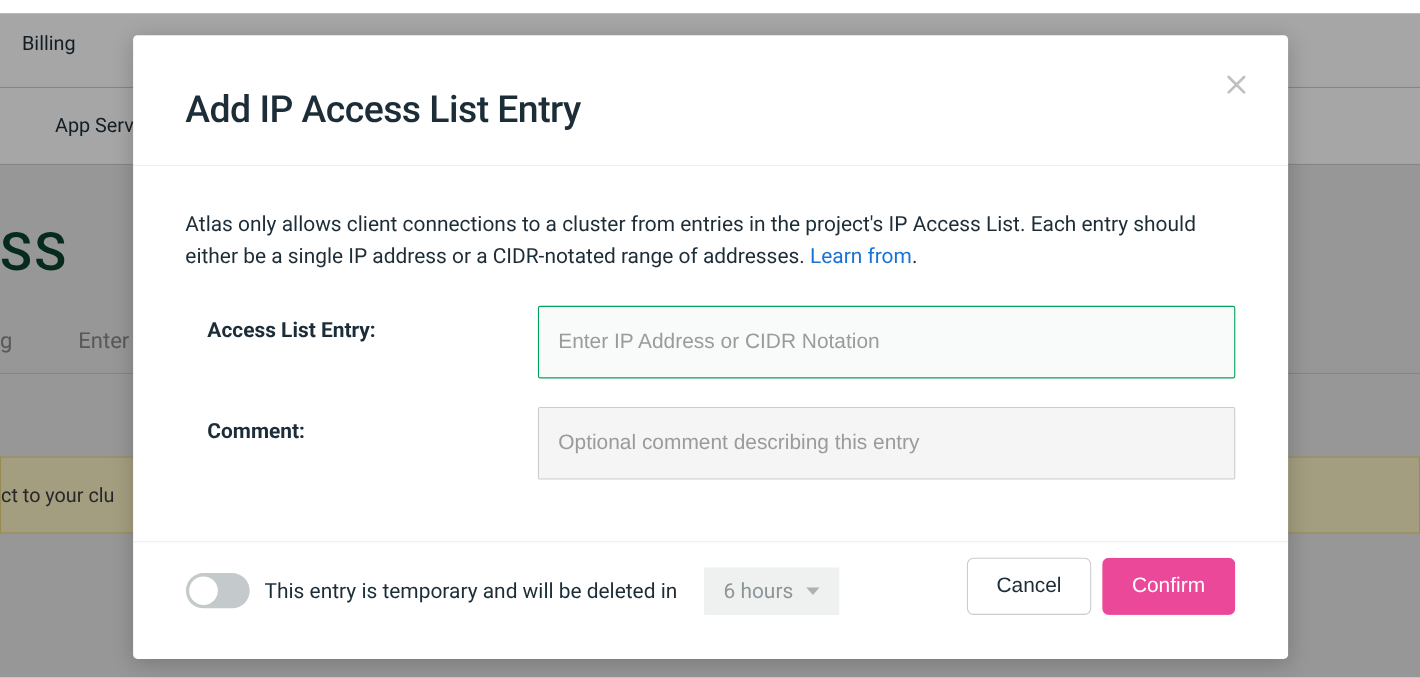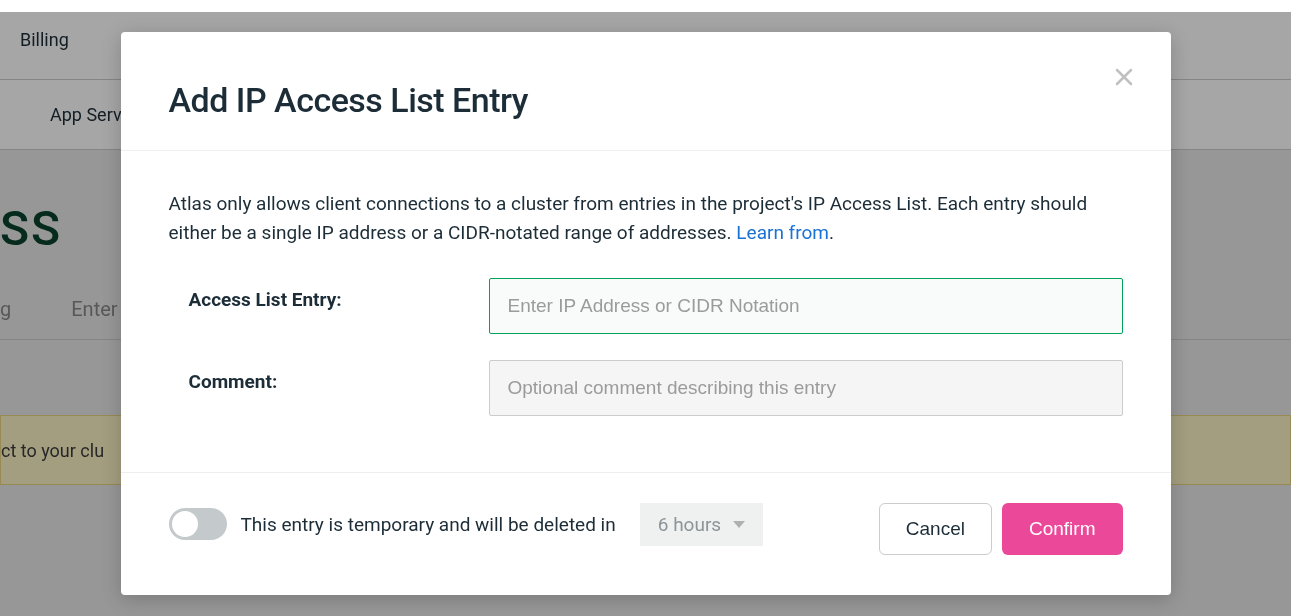--- a/index.html
+++ b/index.html
@@ -152,43 +152,43 @@
       width: 320px;
       font-size: 19px;
       font-weight: 700;
       color: #1c2d38;
       padding-top: 10px;
       padding-left: 20px;
     }
     
     .form-input {
       flex: 1;
-      height: 56px;
+      height: 66px;
       padding: 0 18px;
       font-size: 19px;
       border: 1px solid #ccc;
       border-radius: 2px;
       background: #f5f5f5;
       color: #1c2d38;
     }
     
     .form-input.active {
       border: 1px solid #00a35c;
       background: #f8fbf9;
     }
     
     .form-input::placeholder {
       color: #9b9b9b;
     }
     
     .modal-footer {
       border-top: 1px solid #eee;
-      padding: 30px 48px 40px 48px;
-      display: flex;
-      align-items: flex-start;
+      padding: 14px 48px 40px 48px;
+      display: flex;
+      align-items: flex-end;
     }
     
     .toggle-wrap {
       display: flex;
       align-items: center;
       gap: 14px;
       flex: 1;
     }
     
     .toggle {

